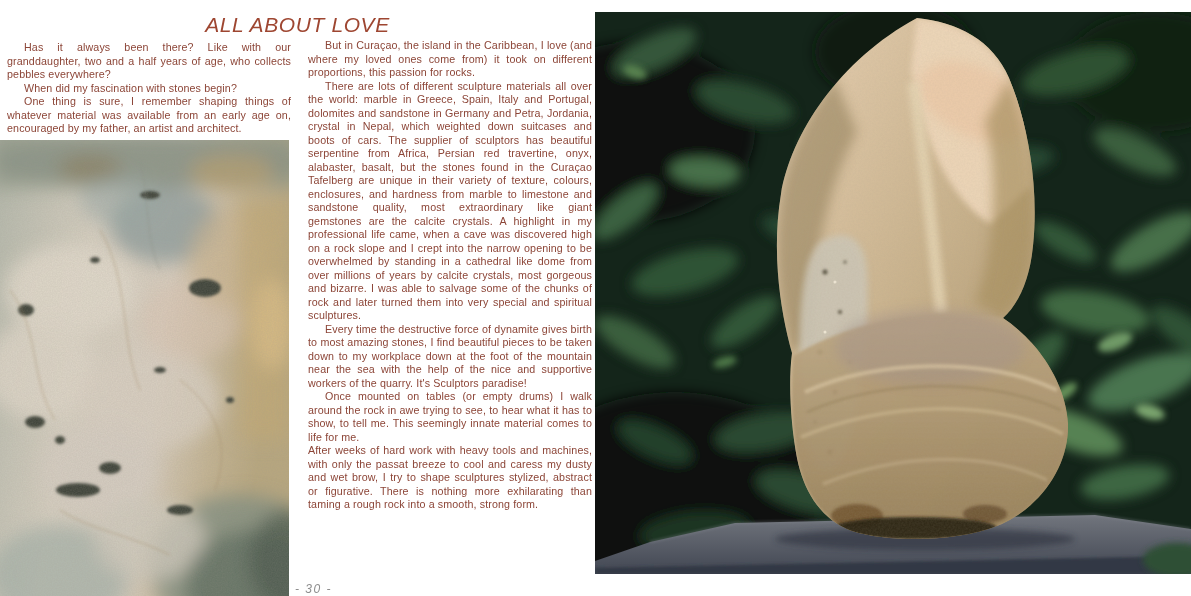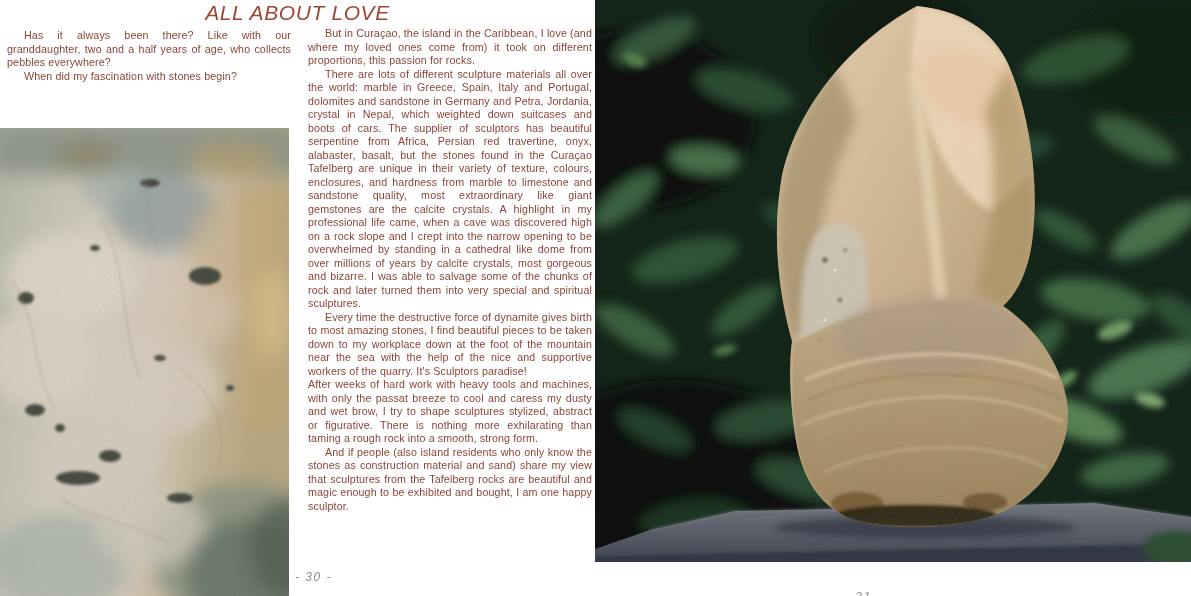--- a/index.html
+++ b/index.html
@@ -1,21 +1,21 @@
 <!DOCTYPE html>
 <html><head>
 <meta charset="utf-8">
 <style>
   html,body{margin:0;padding:0;}
   body{
     width:1191px;height:596px;position:relative;overflow:hidden;
     background:#ffffff;
     font-family:"Liberation Sans", sans-serif;
   }
-  .page{position:absolute;top:0;height:520px;}
+  .page{position:absolute;top:12px;height:520px;}
   .page-left{left:0;width:595px;background:#fff;}
   .page-right{left:595px;width:596px;background:#fff;}
 
   .title{
     position:absolute;left:0;top:1px;width:595px;margin:0;
     text-align:center;font-size:21px;font-weight:400;font-style:italic;
     letter-spacing:0.6px;color:#9e4631;
   }
   .col{position:absolute;}
   .col p{
@@ -40,28 +40,29 @@
 </style>
 </head>
 <body>
 
 <section class="page page-left">
   <h1 class="title">ALL ABOUT LOVE</h1>
 
   <div class="col col-1">
     <p>Has it always been there? Like with our granddaughter, two and a half years of age, who collects pebbles everywhere?</p>
     <p>When did my fascination with stones begin?</p>
+    <p>One thing is sure, I remember shaping things of whatever material was available from an early age on, encouraged by my father, an artist and architect.</p>
   </div>
 
   <div class="col col-2">
     <p>But in Curaçao, the island in the Caribbean, I love (and where my loved ones come from) it took on different proportions, this passion for rocks.</p>
     <p>There are lots of different sculpture materials all over the world: marble in Greece, Spain, Italy and Portugal, dolomites and sandstone in Germany and Petra, Jordania, crystal in Nepal, which weighted down suitcases and boots of cars. The supplier of sculptors has beautiful serpentine from Africa, Persian red travertine, onyx, alabaster, basalt, but the stones found in the Curaçao Tafelberg are unique in their variety of texture, colours, enclosures, and hardness from marble to limestone and sandstone quality, most extraordinary like giant gemstones are the calcite crystals. A highlight in my professional life came, when a cave was discovered high on a rock slope and I crept into the narrow opening to be overwhelmed by standing in a cathedral like dome from over millions of years by calcite crystals, most gorgeous and bizarre. I was able to salvage some of the chunks of rock and later turned them into very special and spiritual sculptures.</p>
     <p>Every time the destructive force of dynamite gives birth to most amazing stones, I find beautiful pieces to be taken down to my workplace down at the foot of the mountain near the sea with the help of the nice and supportive workers of the quarry. It's Sculptors paradise!</p>
+    <p>Once mounted on tables (or empty drums) I walk around the rock in awe trying to see, to hear what it has to show, to tell me. This seemingly innate material comes to life for me.</p>
     <p class="no-indent">After weeks of hard work with heavy tools and machines, with only the passat breeze to cool and caress my dusty and wet brow, I try to shape sculptures stylized, abstract or figurative. There is nothing more exhilarating than taming a rough rock into a smooth, strong form.</p>
-    <p>And if people (also island residents who only know the stones as construction material and sand) share my view that sculptures from the Tafelberg rocks are beautiful and magic enough to be exhibited and bought, I am one happy sculptor.</p>
   </div>
 
   <figure class="rock-photo">
     <svg width="289" height="468" viewBox="0 0 289 468" xmlns="http://www.w3.org/2000/svg">
       <defs>
         <linearGradient id="rockBase" x1="0" y1="0" x2="1" y2="0.25">
           <stop offset="0" stop-color="#b4b8ab"></stop>
           <stop offset="0.35" stop-color="#d6cfc0"></stop>
           <stop offset="0.62" stop-color="#d8cebf"></stop>
           <stop offset="0.85" stop-color="#c3b391"></stop>

